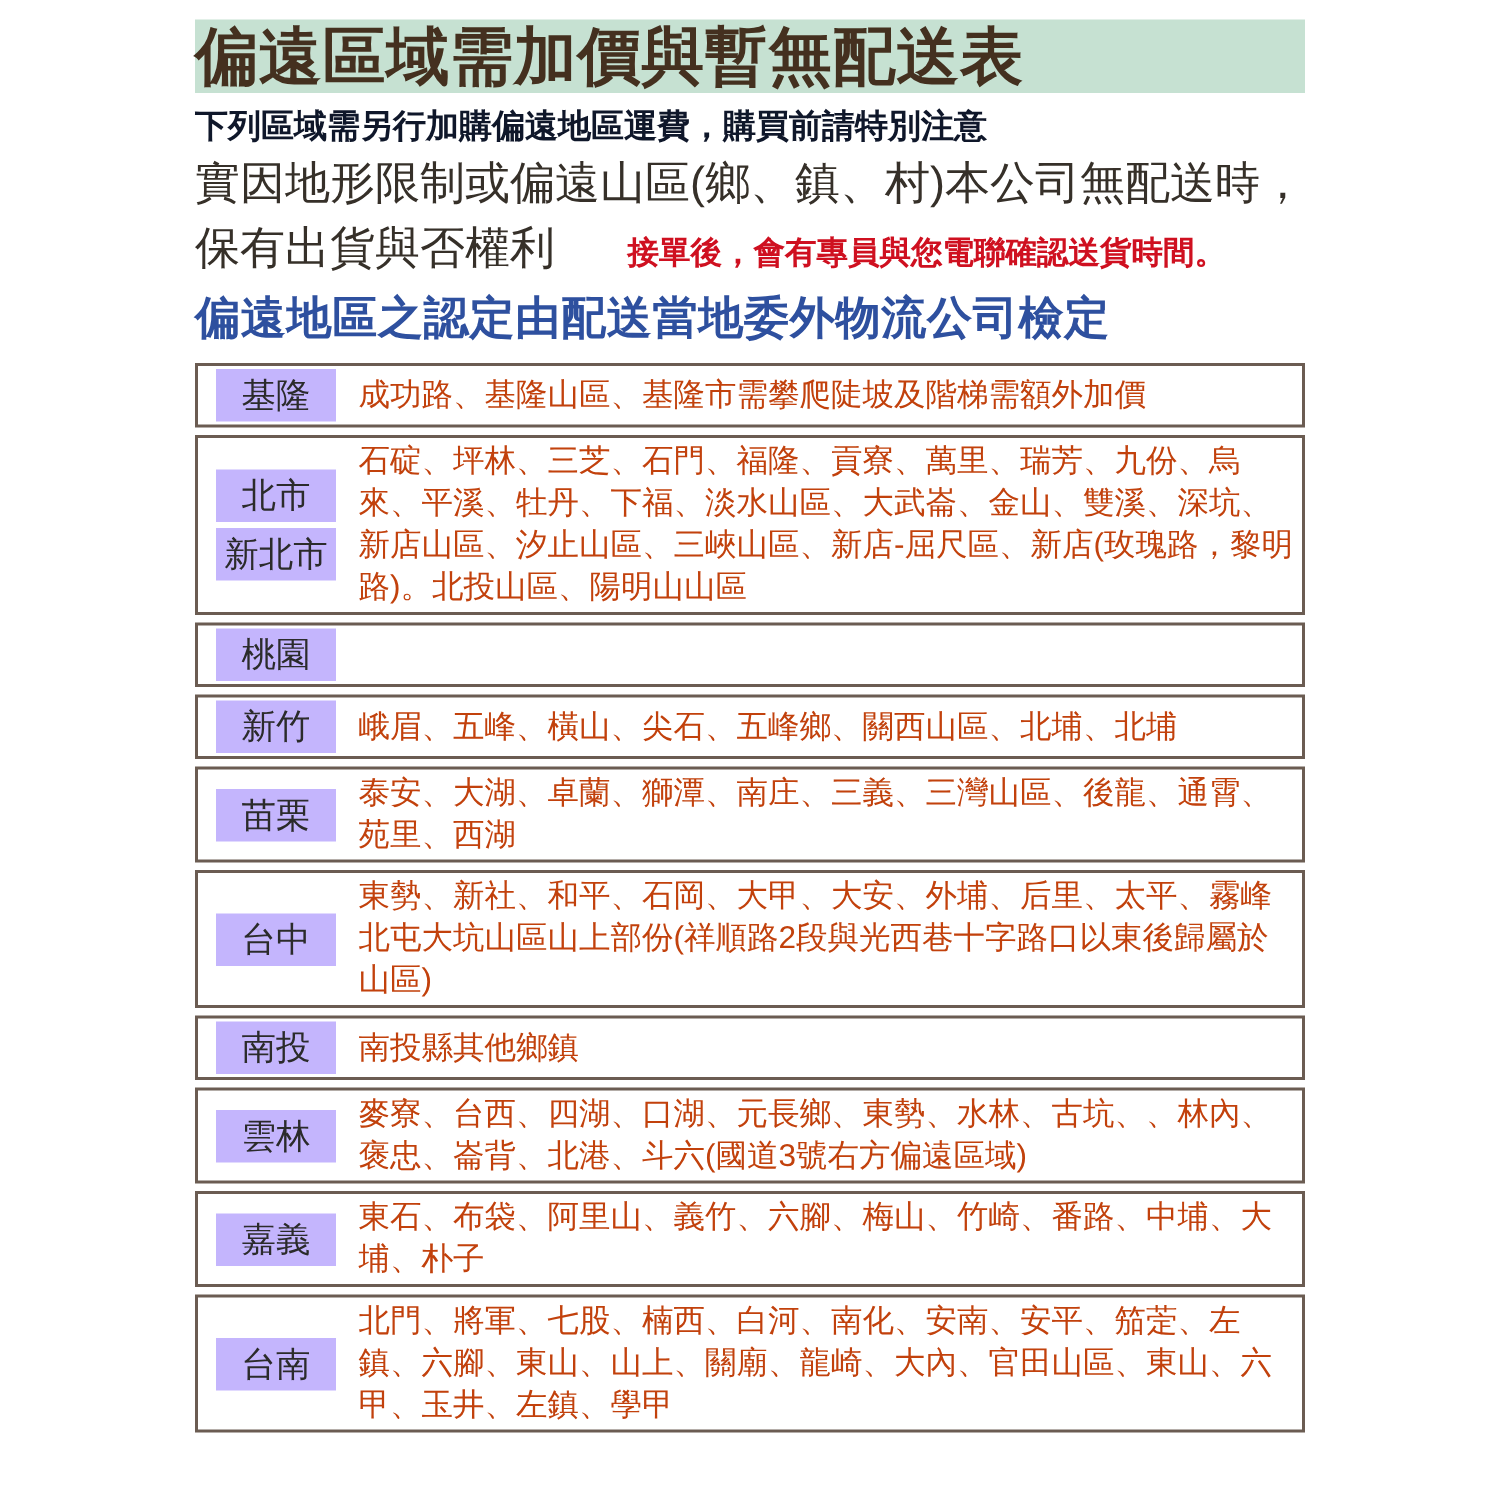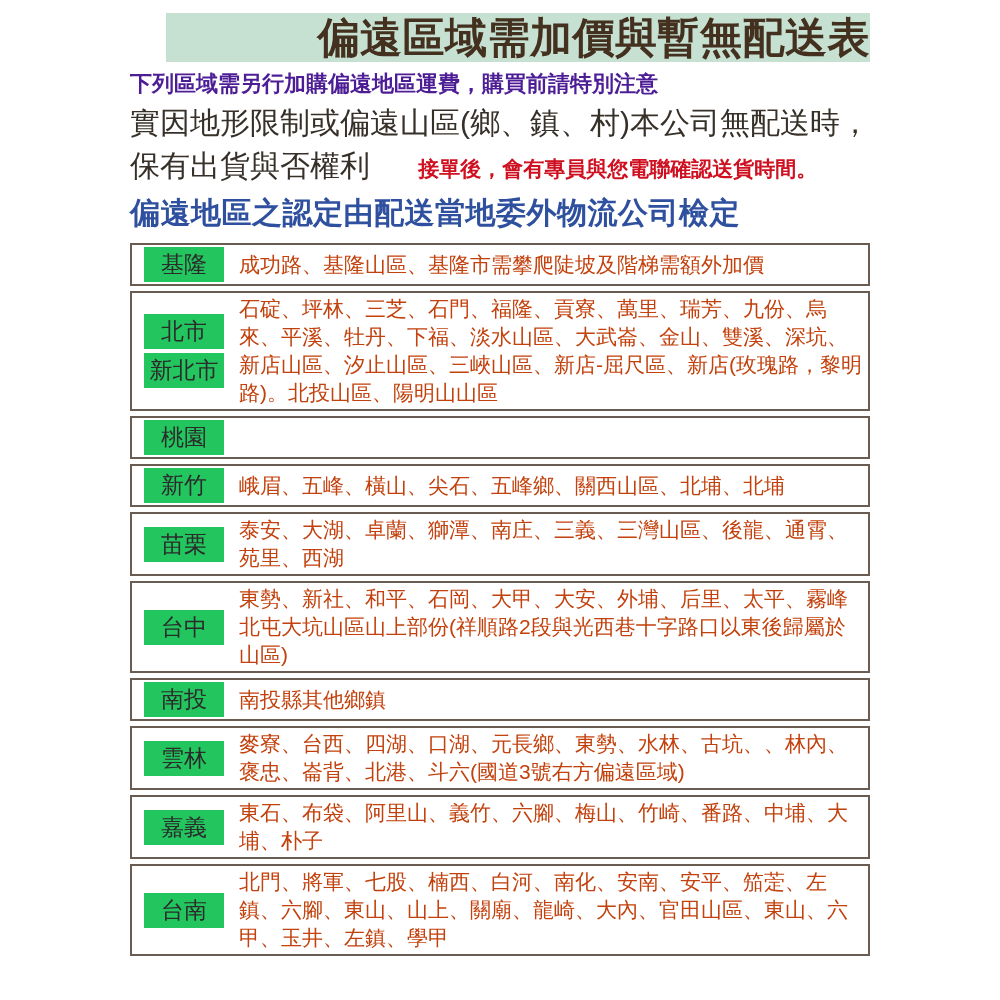--- a/index.html
+++ b/index.html
@@ -6,31 +6,30 @@
   body{
     width:1000px;height:1000px;overflow:hidden;
     font-family:"Liberation Sans","DejaVu Sans",sans-serif;
     color:#332e2a;
   }
   .container{width:740px;margin:0 auto;padding-top:13px;}
 
   .title-banner{
     background:#c6e1d2;
     height:49px;line-height:50px;
-    text-align:right;
+    text-align:left;
     font-size:42px;font-weight:bold;
     color:#44301f;
     letter-spacing:0.5px;
-    margin-left:36px;
   }
 
   .warning-line{
     font-family:Liberation Sans, sans-serif;
     font-weight:bold;
-    color:#4c1d95;
+    color:#0f172a;
     font-size:22px;
     margin:7px 0 2px 0;
   }
 
   .notice{font-size:30px;line-height:43px;color:#363029;}
   .notice .red-inline{
     font-family:"Liberation Serif","DejaVu Serif",serif;
     font-weight:bold;
     color:#cf1020;
     font-size:21px;
@@ -56,21 +55,21 @@
     background:#ffffff;
   }
   .labels{
     width:80px;
     flex-shrink:0;
     display:flex;
     flex-direction:column;
     gap:4px;
   }
   .label-box{
-    background:#22c55e;
+    background:#c4b5fd;
     text-align:center;
     font-size:23px;
     padding:2px 0;
     color:#2b2b2b;
   }
   .content{
     margin-left:15px;
     font-size:21px;
     line-height:28px;
     color:#c2410c;

